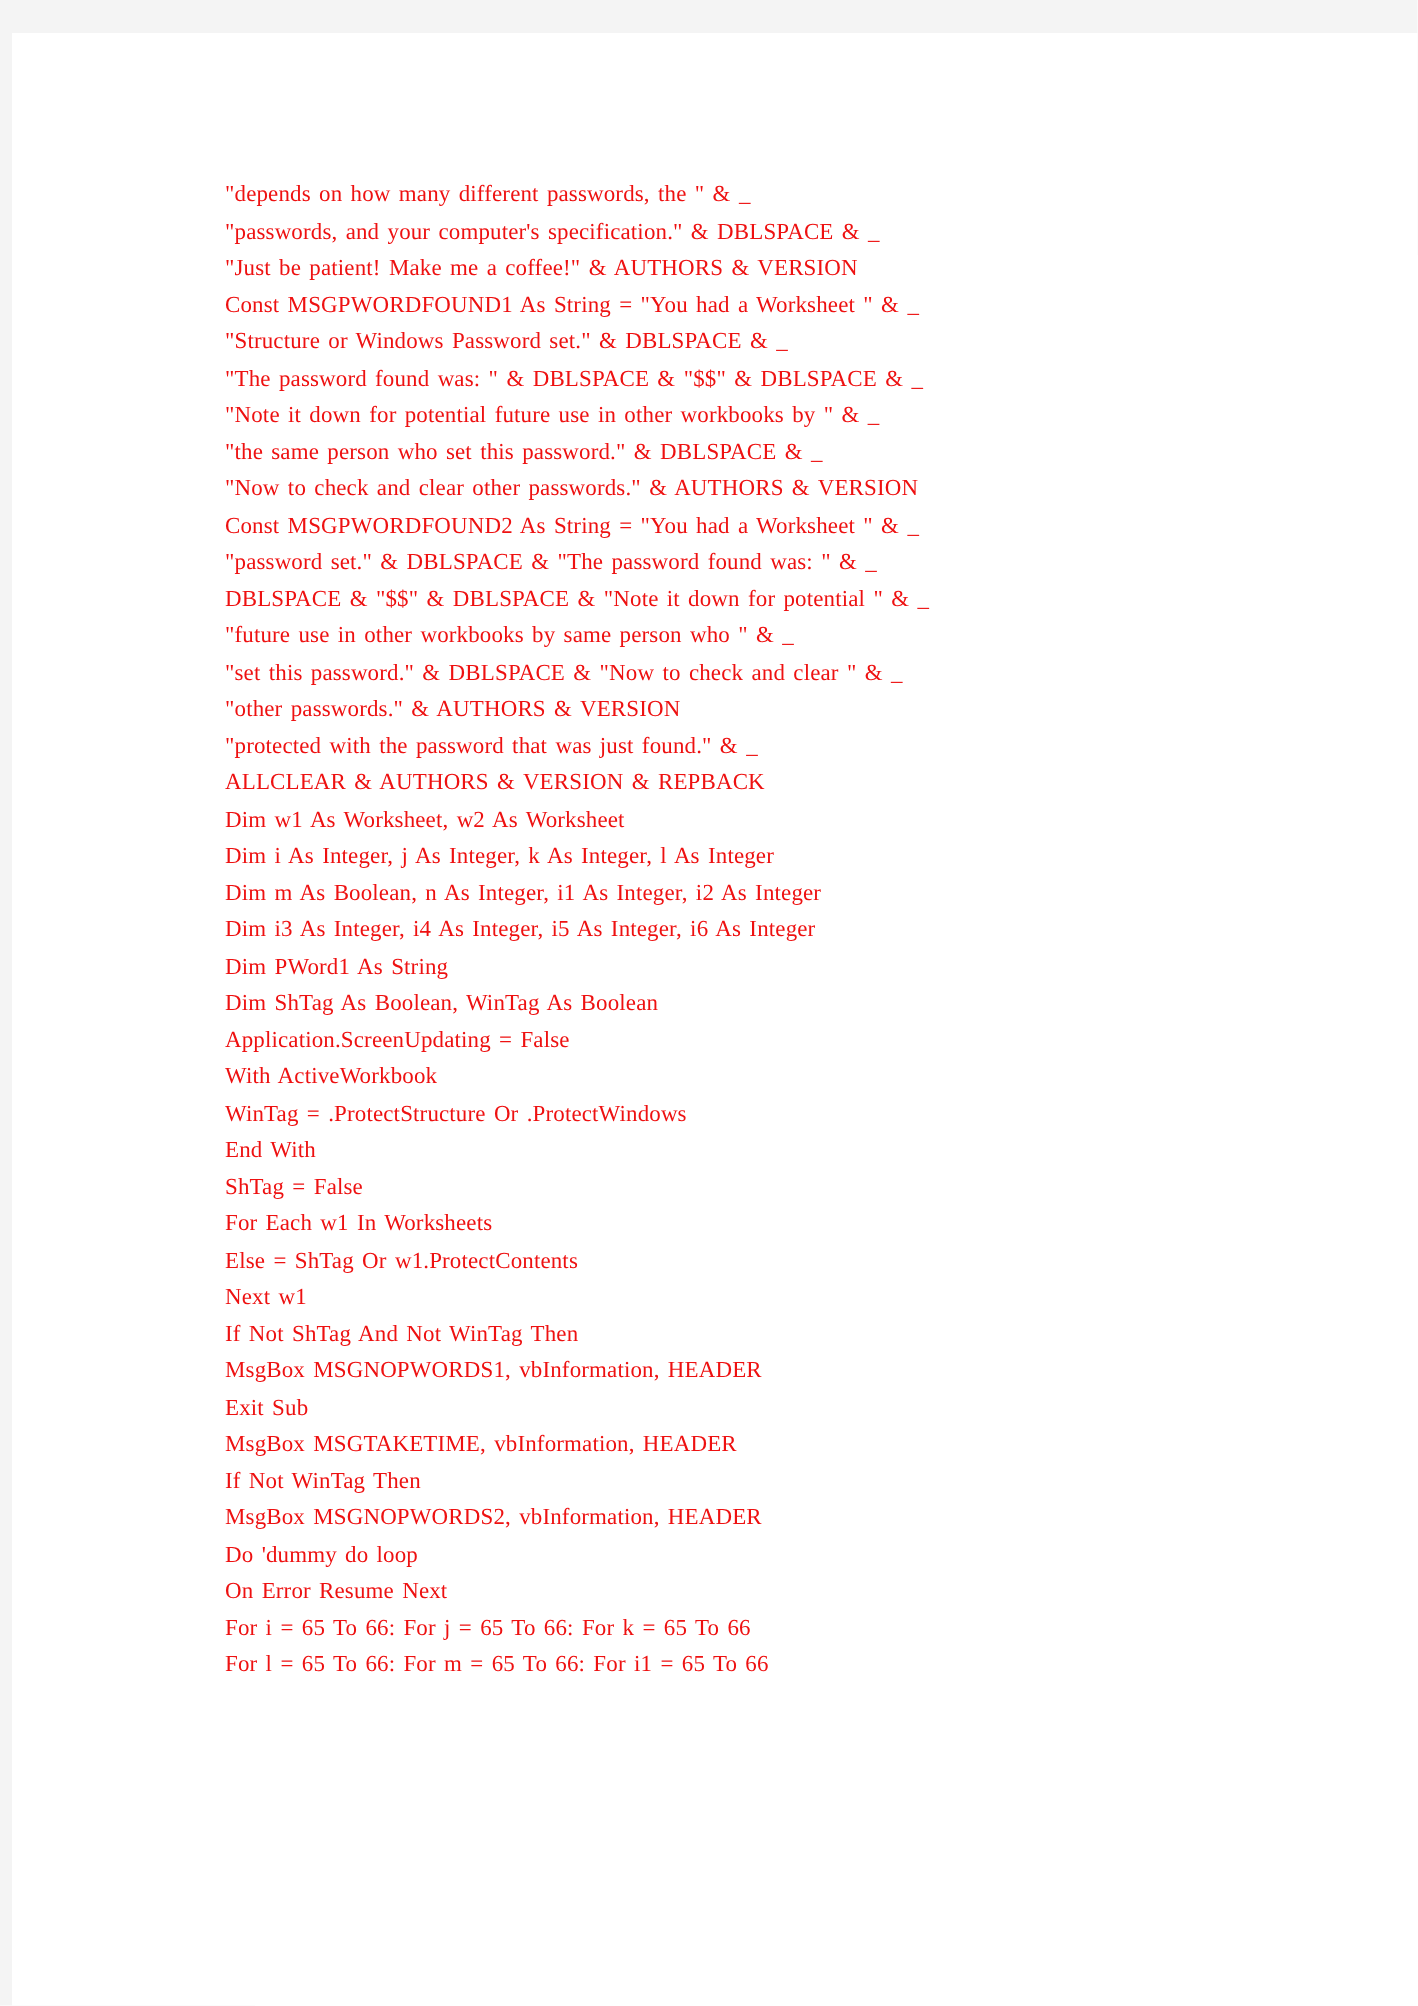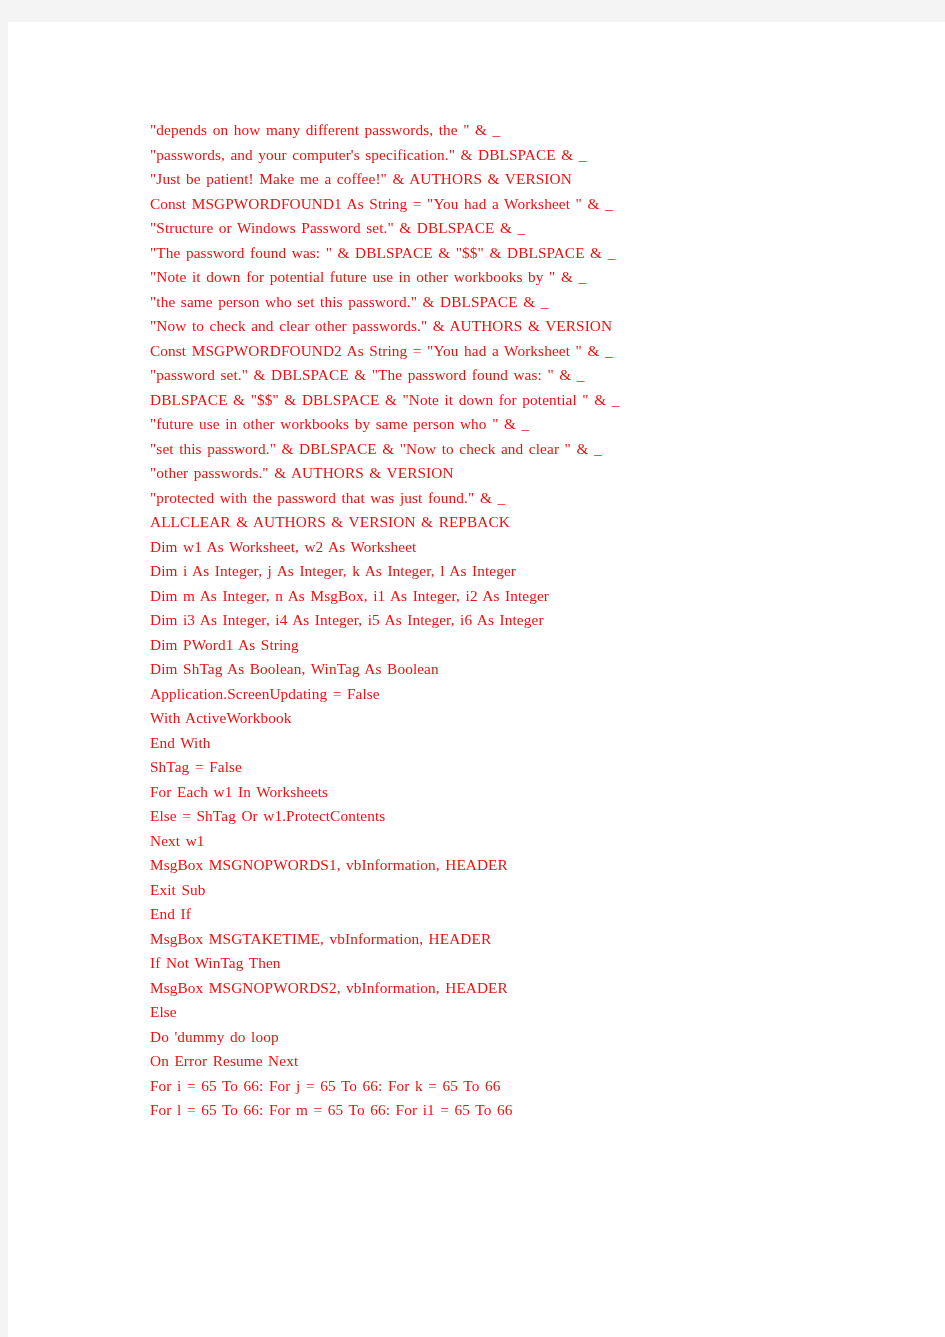--- a/index.html
+++ b/index.html
@@ -62,36 +62,36 @@
       <span class="code-line">Const MSGPWORDFOUND2 As String = "You had a Worksheet " &amp; _</span>
       <span class="code-line">"password set." &amp; DBLSPACE &amp; "The password found was: " &amp; _</span>
       <span class="code-line">DBLSPACE &amp; "$$" &amp; DBLSPACE &amp; "Note it down for potential " &amp; _</span>
       <span class="code-line">"future use in other workbooks by same person who " &amp; _</span>
       <span class="code-line">"set this password." &amp; DBLSPACE &amp; "Now to check and clear " &amp; _</span>
       <span class="code-line">"other passwords." &amp; AUTHORS &amp; VERSION</span>
       <span class="code-line">"protected with the password that was just found." &amp; _</span>
       <span class="code-line">ALLCLEAR &amp; AUTHORS &amp; VERSION &amp; REPBACK</span>
       <span class="code-line">Dim w1 As Worksheet, w2 As Worksheet</span>
       <span class="code-line">Dim i As Integer, j As Integer, k As Integer, l As Integer</span>
-      <span class="code-line">Dim m As Integer, n As MsgBox, i1 As Integer, i2 As Integer</span>
+      <span class="code-line">Dim m As Boolean, n As Integer, i1 As Integer, i2 As Integer</span>
       <span class="code-line">Dim i3 As Integer, i4 As Integer, i5 As Integer, i6 As Integer</span>
       <span class="code-line">Dim PWord1 As String</span>
       <span class="code-line">Dim ShTag As Boolean, WinTag As Boolean</span>
       <span class="code-line">Application.ScreenUpdating = False</span>
       <span class="code-line">With ActiveWorkbook</span>
+      <span class="code-line">WinTag = .ProtectStructure Or .ProtectWindows</span>
       <span class="code-line">End With</span>
       <span class="code-line">ShTag = False</span>
       <span class="code-line">For Each w1 In Worksheets</span>
       <span class="code-line">Else = ShTag Or w1.ProtectContents</span>
       <span class="code-line">Next w1</span>
+      <span class="code-line">If Not ShTag And Not WinTag Then</span>
       <span class="code-line">MsgBox MSGNOPWORDS1, vbInformation, HEADER</span>
       <span class="code-line">Exit Sub</span>
-      <span class="code-line">End If</span>
       <span class="code-line">MsgBox MSGTAKETIME, vbInformation, HEADER</span>
       <span class="code-line">If Not WinTag Then</span>
       <span class="code-line">MsgBox MSGNOPWORDS2, vbInformation, HEADER</span>
-      <span class="code-line">Else</span>
       <span class="code-line">Do 'dummy do loop</span>
       <span class="code-line">On Error Resume Next</span>
       <span class="code-line">For i = 65 To 66: For j = 65 To 66: For k = 65 To 66</span>
       <span class="code-line">For l = 65 To 66: For m = 65 To 66: For i1 = 65 To 66</span>
     </div>
 </div>
 
 </body></html>

